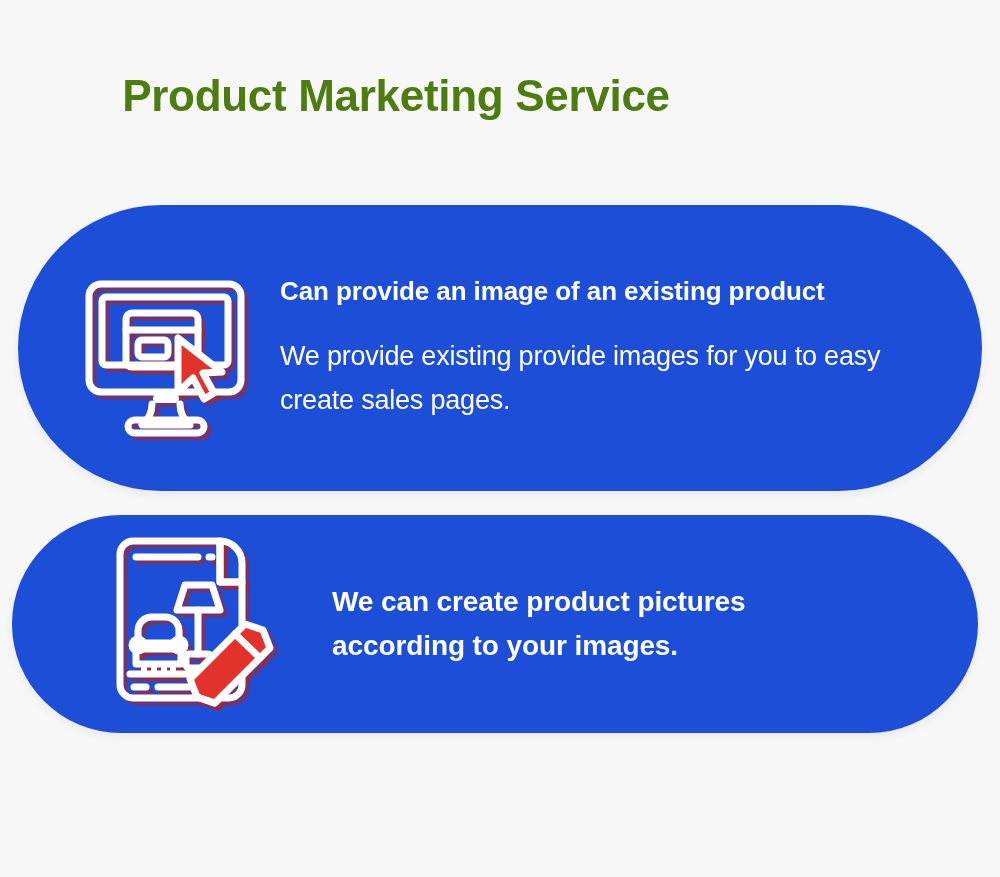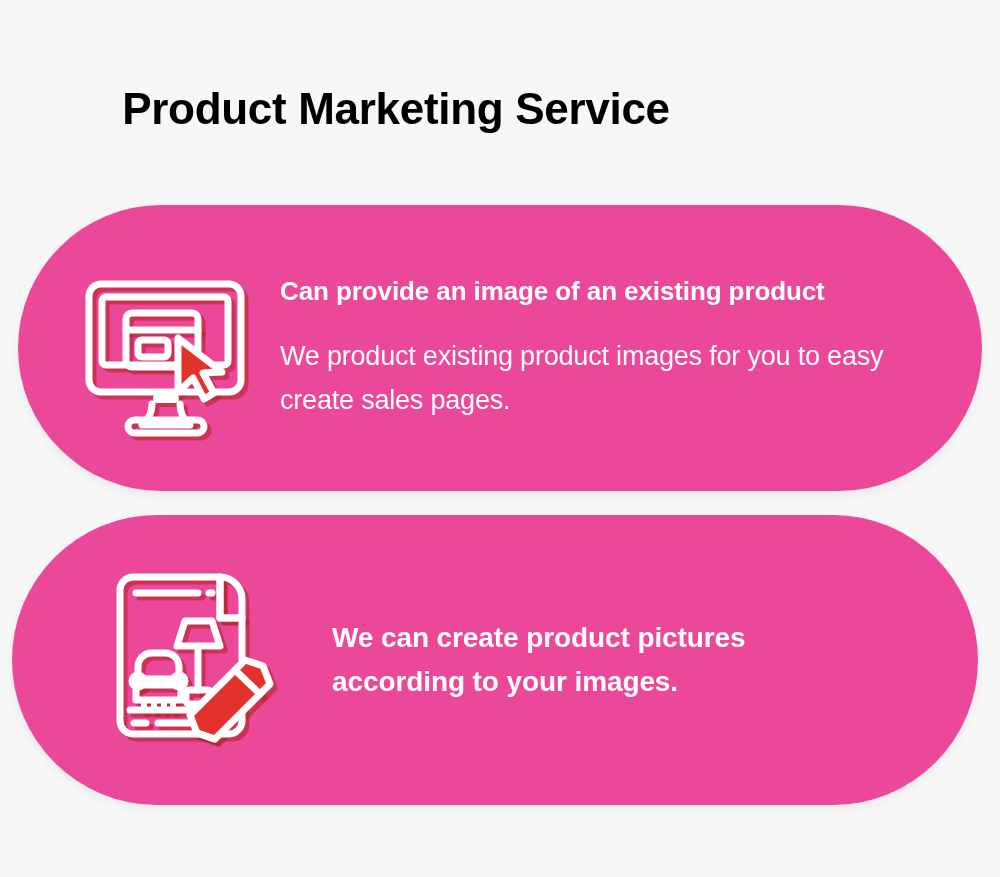--- a/index.html
+++ b/index.html
@@ -19,56 +19,56 @@
   .page {
     position: relative;
     width: 1000px;
     height: 877px;
   }
 
   
   .page-title {
     position: absolute;
     left: 0;
-    top: 80px;
+    top: 67px;
     width: 792px;
     text-align: center;
     font-size: 44px;
     font-weight: 700;
     letter-spacing: -0.3px;
-    color: #000000;
+    color: #4d7c0f;
     line-height: 58px;
     white-space: nowrap;
     font-stretch: condensed;
   }
 
   
   .card {
     position: absolute;
-    background: #ec4899;
+    background: #1d4ed8;
     border-radius: 9999px;
     display: flex;
     align-items: center;
     box-shadow: 0 4px 10px rgba(0,0,0,0.06);
     box-sizing: border-box;
   }
 
   #card-1 {
     left: 18px;
     top: 205px;
     width: 964px;
     height: 286px;
     padding-left: 60px;
   }
 
   #card-2 {
     left: 12px;
     top: 515px;
     width: 966px;
-    height: 290px;
+    height: 218px;
     padding-left: 90px;
   }
 
   .card-icon {
     flex: 0 0 auto;
     position: relative;
   }
 
   #card-1 .card-icon { width: 180px; height: 160px; }
   #card-2 .card-icon { width: 190px; height: 195px; }
@@ -178,21 +178,21 @@
 
         <rect class="stroke" x="50" y="152" width="76" height="13" rx="6.5"></rect>
 
         <path d="M100 70 L100 124 L115 110 L126 131 L136 125 L125 105 L144 104 Z" fill="#e3312c" stroke="#ffffff" stroke-width="7" stroke-linejoin="round"></path>
       </svg>
     </div>
 
     <div class="card-body">
       <p class="card-heading">Can provide an image of an existing product</p>
       <p class="card-text">
-        <span>We product existing product images for you</span>
+        <span>We provide existing provide images for you</span>
         <span>to easy create sales pages.</span>
       </p>
     </div>
   </div>
 
   <div class="card" id="card-2">
 
     <div class="card-icon">
       <svg class="icon-svg" viewBox="0 0 190 195" width="190" height="195" aria-hidden="true">
 

